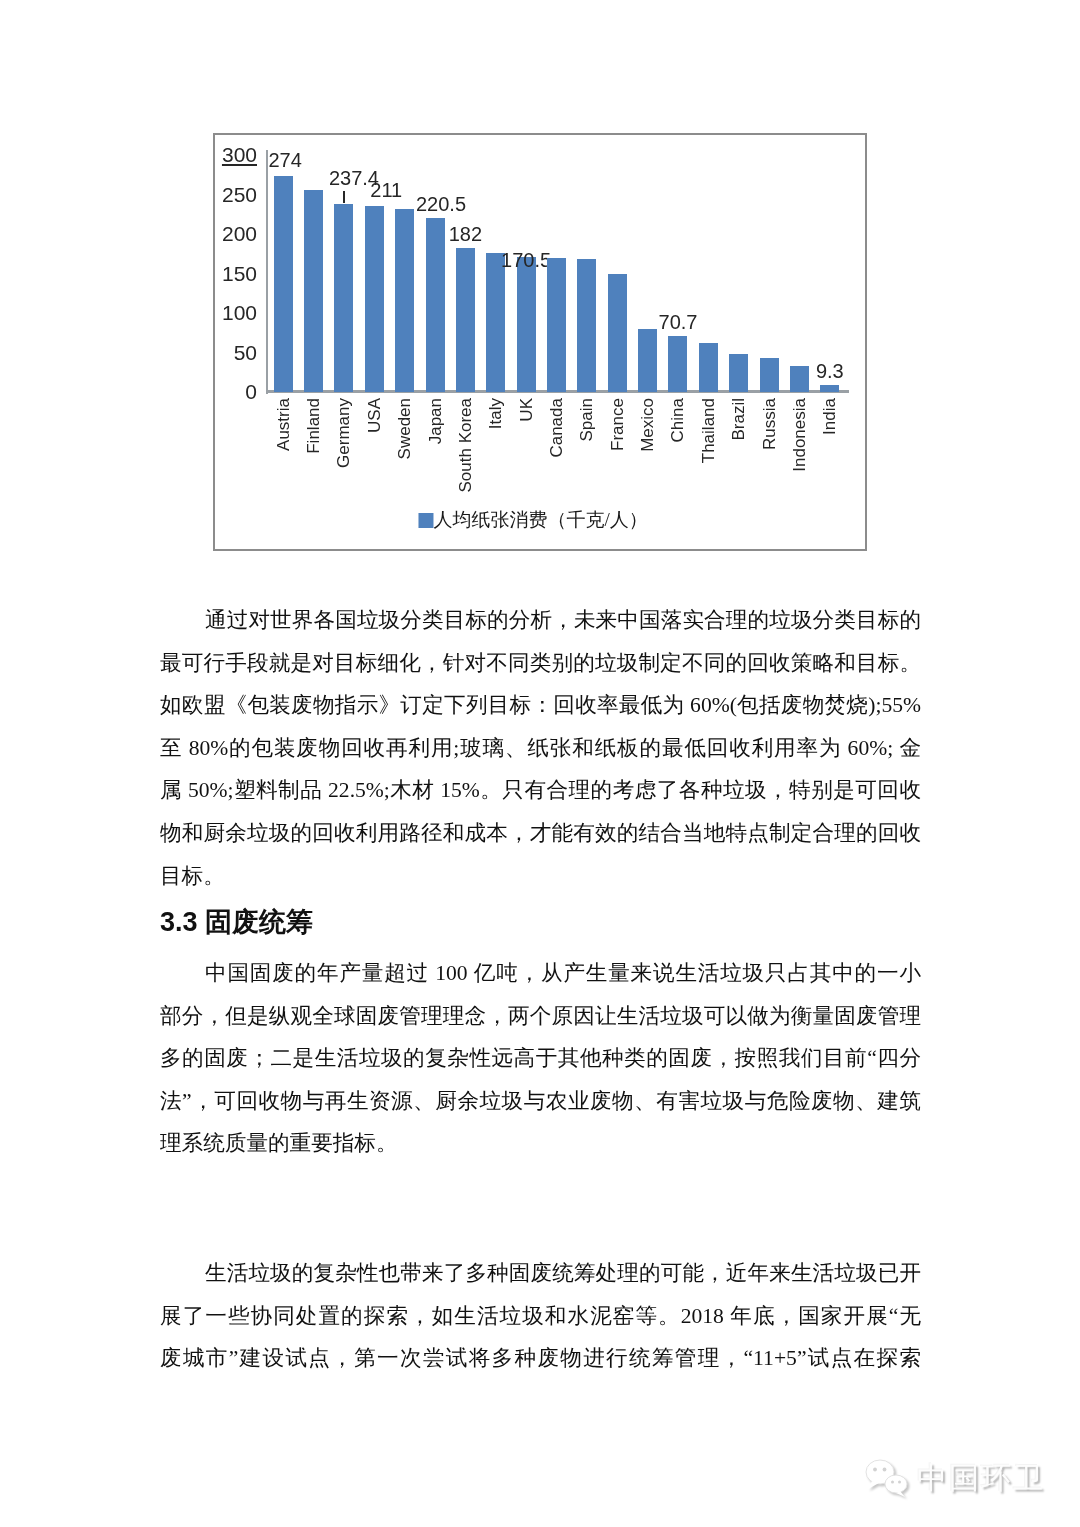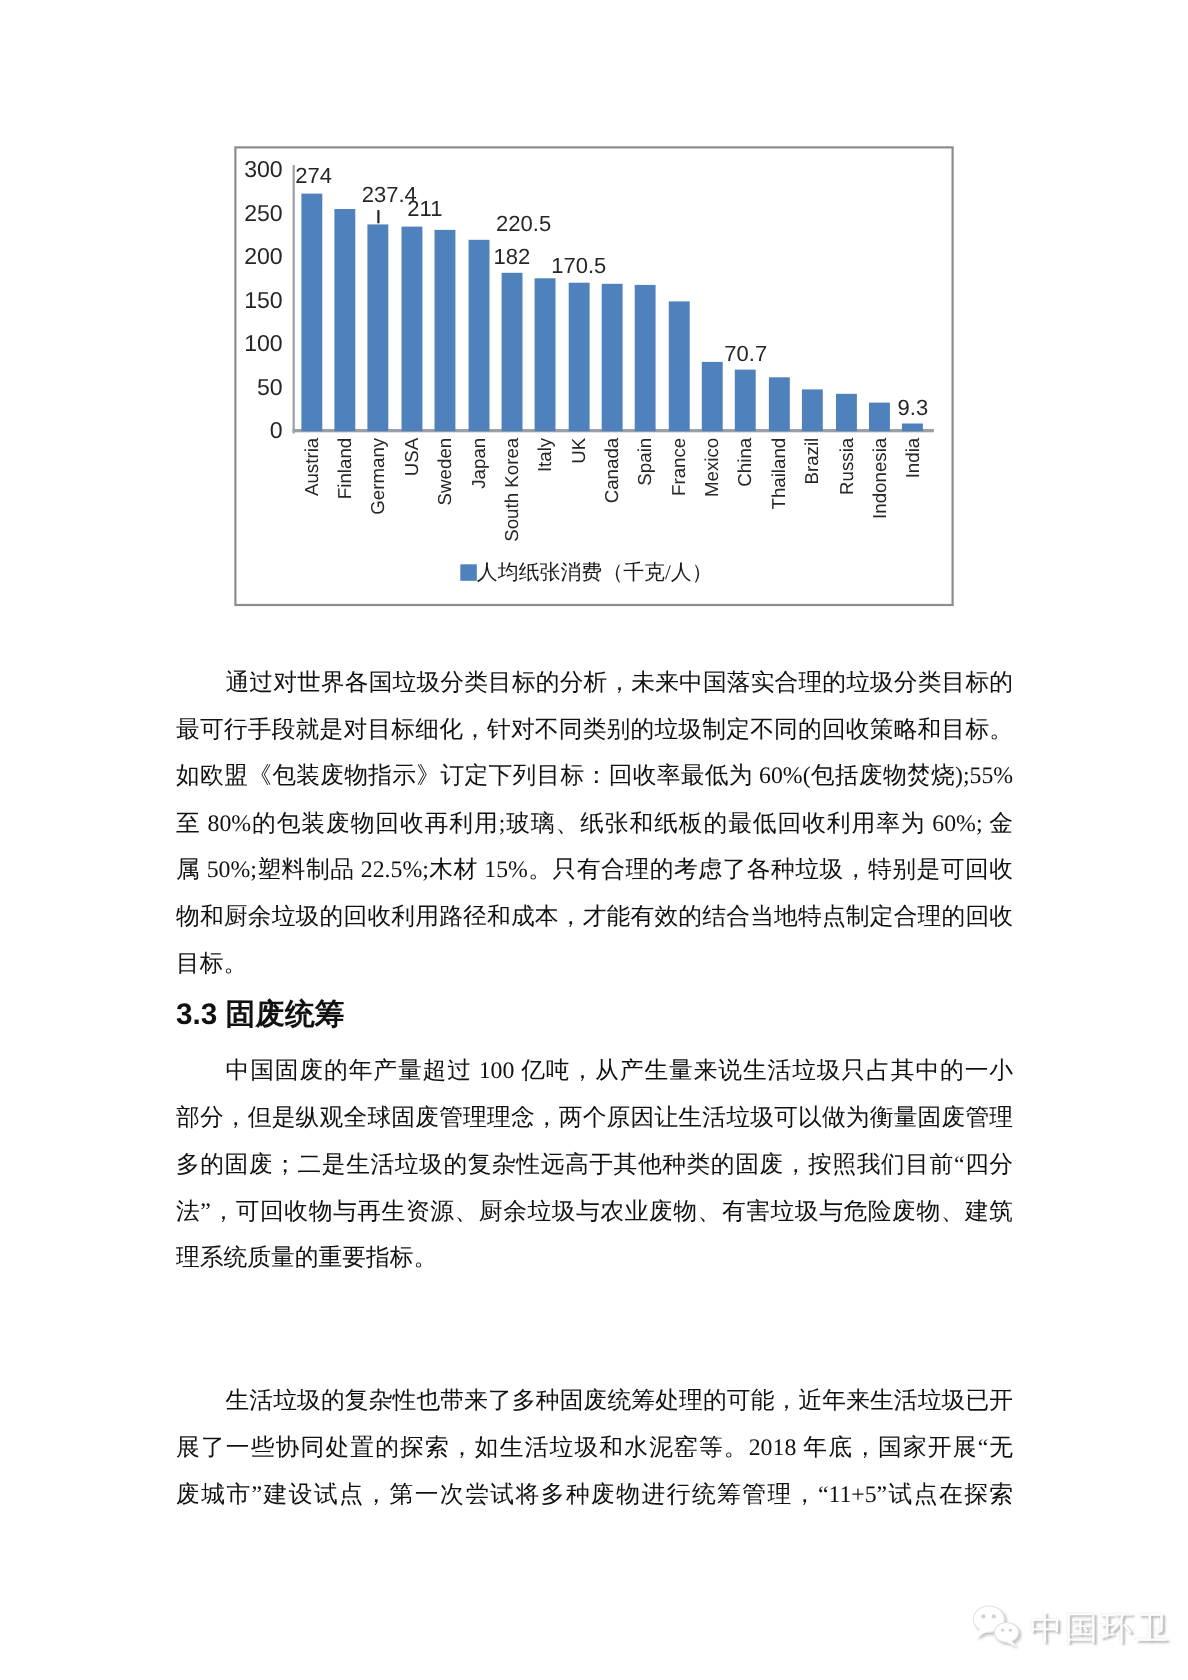--- a/index.html
+++ b/index.html
@@ -39,21 +39,21 @@
   .p1{top:599px;}
   .p2{top:952px;}
   .p3{top:1252px;}
   .sec-heading{position:absolute;left:160px;top:902px;
                font-family:"Liberation Sans","DejaVu Sans",sans-serif;
                font-weight:bold;font-size:27px;line-height:40px;color:#111;}
   .page-num{position:absolute;left:0;top:1406px;width:100%;text-align:center;
             font-size:19px;color:#222;}
 
   
-  .watermark{position:absolute;left:882px;top:1458px;display:flex;align-items:center;gap:8px;}
+  .watermark{position:absolute;left:863px;top:1458px;display:flex;align-items:flex-start;gap:8px;}
   .wm-icon svg{filter:drop-shadow(2px 2px 1px #c6c6c6);}
   .wm-text{font-family:"Liberation Sans","DejaVu Sans",sans-serif;font-size:30px;
            color:#fdfdfd;letter-spacing:2px;
            text-shadow:2px 2px 2px #b0b0b0, -1px -1px 0 #f4f4f4;}
 </style>
 </head>
 <body>
 
 <div class="page">
 
@@ -70,29 +70,29 @@
         <div class="xlab" style="left: 118.425px;"><span>Germany</span></div>
         <div class="dlab" style="left: 138.925px; top: 31.454px;">237.4</div>
         <div class="ltick" style="left: 127.925px; top: 56.454px;"></div>
         <div class="bar" style="left: 149.795px; width: 19px; top: 70.56px; height: 186.44px; background: rgb(79, 129, 189);"></div>
         <div class="xlab" style="left: 148.795px;"><span>USA</span></div>
         <div class="dlab" style="left: 171.295px; top: 42.56px;">211</div>
         <div class="bar" style="left: 180.165px; width: 19px; top: 73.72px; height: 183.28px; background: rgb(79, 129, 189);"></div>
         <div class="xlab" style="left: 179.165px;"><span>Sweden</span></div>
         <div class="bar" style="left: 210.535px; width: 19px; top: 82.805px; height: 174.195px; background: rgb(79, 129, 189);"></div>
         <div class="xlab" style="left: 209.535px;"><span>Japan</span></div>
-        <div class="dlab" style="left: 226.035px; top: 56.805px; margin-left: 35px;">220.5</div>
+        <div class="dlab" style="left: 226.035px; top: 56.805px;">220.5</div>
         <div class="bar" style="left: 240.905px; width: 19px; top: 113.22px; height: 143.78px; background: rgb(79, 129, 189);"></div>
         <div class="xlab" style="left: 239.905px;"><span>South Korea</span></div>
         <div class="dlab" style="left: 250.405px; top: 87.22px;">182</div>
         <div class="bar" style="left: 271.275px; width: 19px; top: 117.96px; height: 139.04px; background: rgb(79, 129, 189);"></div>
         <div class="xlab" style="left: 270.275px;"><span>Italy</span></div>
         <div class="bar" style="left: 301.645px; width: 19px; top: 122.305px; height: 134.695px; background: rgb(79, 129, 189);"></div>
         <div class="xlab" style="left: 300.645px;"><span>UK</span></div>
-        <div class="dlab" style="left: 311.145px; top: 95px; text-align: right;">170.5</div>
+        <div class="dlab" style="left: 311.145px; top: 113px; text-align: right;">170.5</div>
         <div class="bar" style="left: 332.015px; width: 19px; top: 123.49px; height: 133.51px; background: rgb(79, 129, 189);"></div>
         <div class="xlab" style="left: 331.015px;"><span>Canada</span></div>
         <div class="bar" style="left: 362.385px; width: 19px; top: 124.28px; height: 132.72px; background: rgb(79, 129, 189);"></div>
         <div class="xlab" style="left: 361.385px;"><span>Spain</span></div>
         <div class="bar" style="left: 392.755px; width: 19px; top: 138.5px; height: 118.5px; background: rgb(79, 129, 189);"></div>
         <div class="xlab" style="left: 391.755px;"><span>France</span></div>
         <div class="bar" style="left: 423.125px; width: 19px; top: 193.8px; height: 63.2px; background: rgb(79, 129, 189);"></div>
         <div class="xlab" style="left: 422.125px;"><span>Mexico</span></div>
         <div class="bar" style="left: 453.495px; width: 19px; top: 201.147px; height: 55.853px; background: rgb(79, 129, 189);"></div>
         <div class="xlab" style="left: 452.495px;"><span>China</span></div>
@@ -112,21 +112,21 @@
     <div class="legend">
       <span class="lsq" style="background: rgb(79, 129, 189);"></span>
       <span class="ltext">人均纸张消费（千克/人）</span>
     </div>
   <div class="ytick" style="top: 244px;">0</div>
       <div class="ytick" style="top: 204.5px;">50</div>
       <div class="ytick" style="top: 165px;">100</div>
       <div class="ytick" style="top: 125.5px;">150</div>
       <div class="ytick" style="top: 86px;">200</div>
       <div class="ytick" style="top: 46.5px;">250</div>
-      <div class="ytick" style="top: 7px;">300</div>
+      <div class="ytick" style="top: 7px; text-decoration: underline;">300</div>
     </div>
 
 
   <div class="para p1">
       <div class="tline just ind">通过对世界各国垃圾分类目标的分析，未来中国落实合理的垃圾分类目标的</div>
       <div class="tline just">最可行手段就是对目标细化，针对不同类别的垃圾制定不同的回收策略和目标。</div>
       <div class="tline just">如欧盟《包装废物指示》订定下列目标：回收率最低为 60%(包括废物焚烧);55%</div>
       <div class="tline just">至 80%的包装废物回收再利用;玻璃、纸张和纸板的最低回收利用率为 60%; 金</div>
       <div class="tline just">属 50%;塑料制品 22.5%;木材 15%。只有合理的考虑了各种垃圾，特别是可回收</div>
       <div class="tline just">物和厨余垃圾的回收利用路径和成本，才能有效的结合当地特点制定合理的回收</div>

